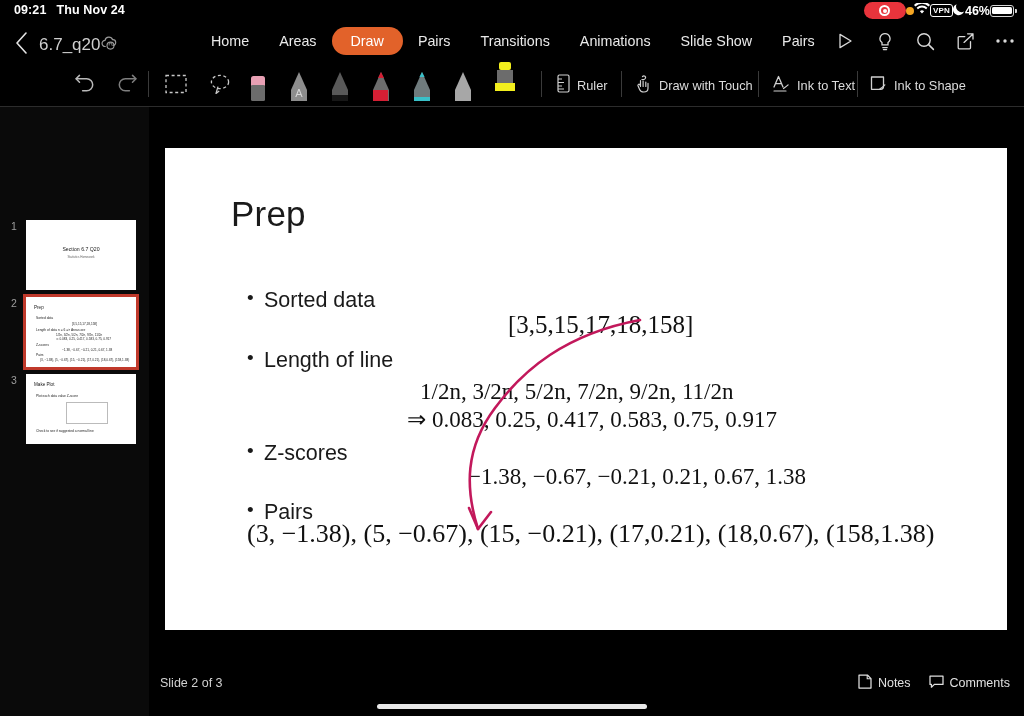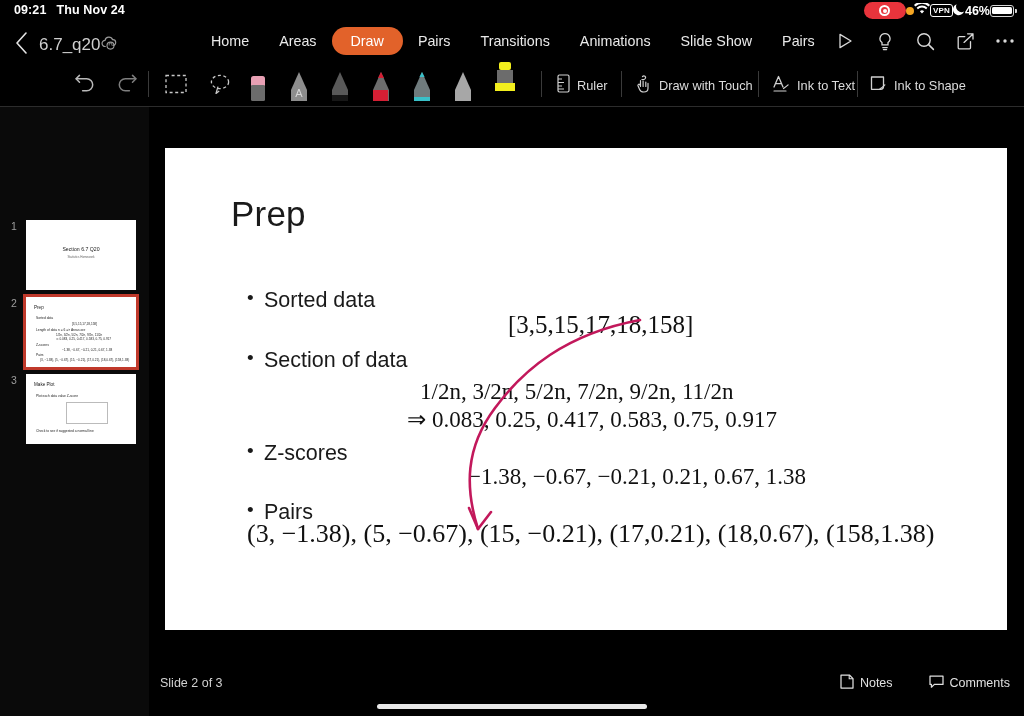--- a/index.html
+++ b/index.html
@@ -79,21 +79,21 @@
   .slide-title { position: absolute; left: 66px; top: 46px; font-size: 35px; color: #1a1a1a;
                  font-family: "Liberation Sans", sans-serif; letter-spacing: .2px; }
   .bul { position: absolute; font-size: 21.5px; color: #1a1a1a; white-space: nowrap; }
   .bul::before { content: "\2022"; position: absolute; left: -17px; top: -1px; font-size: 19px; }
   .math { position: absolute; font-family: "Liberation Serif", serif; color: #111; white-space: nowrap; }
 
   .inklayer { position: absolute; left: 0; top: 0; width: 842px; height: 482px; pointer-events: none; }
 
   
   .slidecount { position: absolute; left: 160px; top: 676px; color: #d2d2d2; font-size: 12.5px; }
-  .bottomright { position: absolute; right: 14px; top: 674px; display: flex; align-items: center; gap: 36px; }
+  .bottomright { position: absolute; right: 14px; top: 674px; display: flex; align-items: center; gap: 18px; }
   .bri { display: flex; align-items: center; gap: 6px; color: #e0e0e0; font-size: 12.5px; }
   .homebar { position: absolute; left: 377px; top: 704px; width: 270px; height: 5px;
              background: #e9e9e9; border-radius: 3px; }
 </style>
 </head>
 <body>
 
 <div id="app">
 
   <div class="statusbar">
@@ -350,21 +350,21 @@
 
   <div class="stage">
     <div class="slide">
 
       <div class="slide-title">Prep</div>
 
       <div class="bul" style="left:99px;top:140px">Sorted data</div>
 
       <div class="math" style="left:343px;top:163px;font-size:25px">[3,5,15,17,18,158]</div>
 
-      <div class="bul" style="left:99px;top:200px">Section of data </div>
+      <div class="bul" style="left:99px;top:200px">Length of line </div>
 
       <div class="math" style="left:255px;top:231px;font-size:23px">1/2n, 3/2n, 5/2n, 7/2n, 9/2n, 11/2n</div>
       <div class="math" style="left:242px;top:258px;font-size:23px">⇒ 0.083, 0.25, 0.417, 0.583, 0.75, 0.917</div>
 
       <div class="bul" style="left:99px;top:293px">Z-scores</div>
       <div class="math" style="left:303px;top:316px;font-size:23px">−1.38, −0.67, −0.21, 0.21, 0.67, 1.38</div>
 
       <div class="bul" style="left:99px;top:352px">Pairs</div>
       <div class="math" style="left:82px;top:371px;font-size:26px">(3, −1.38), (5, −0.67), (15, −0.21), (17,0.21), (18,0.67), (158,1.38)</div>
 

